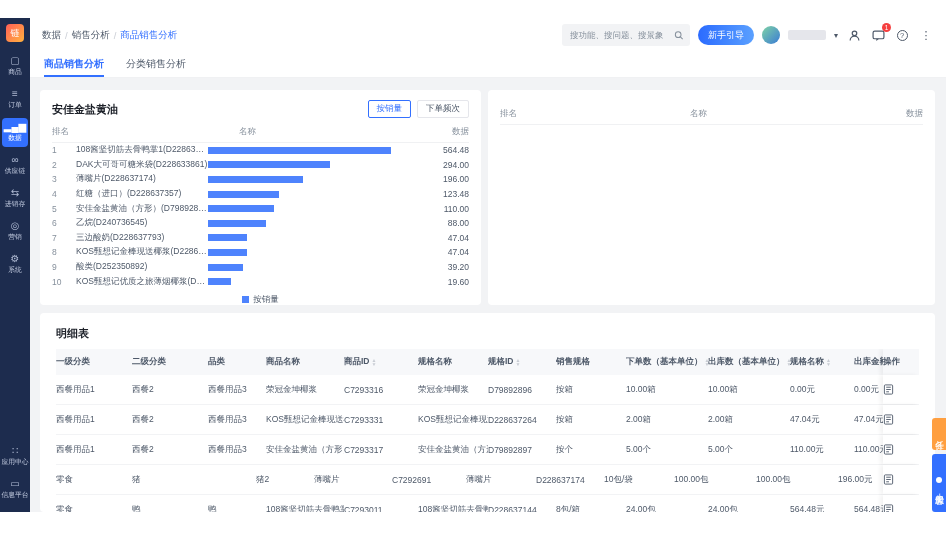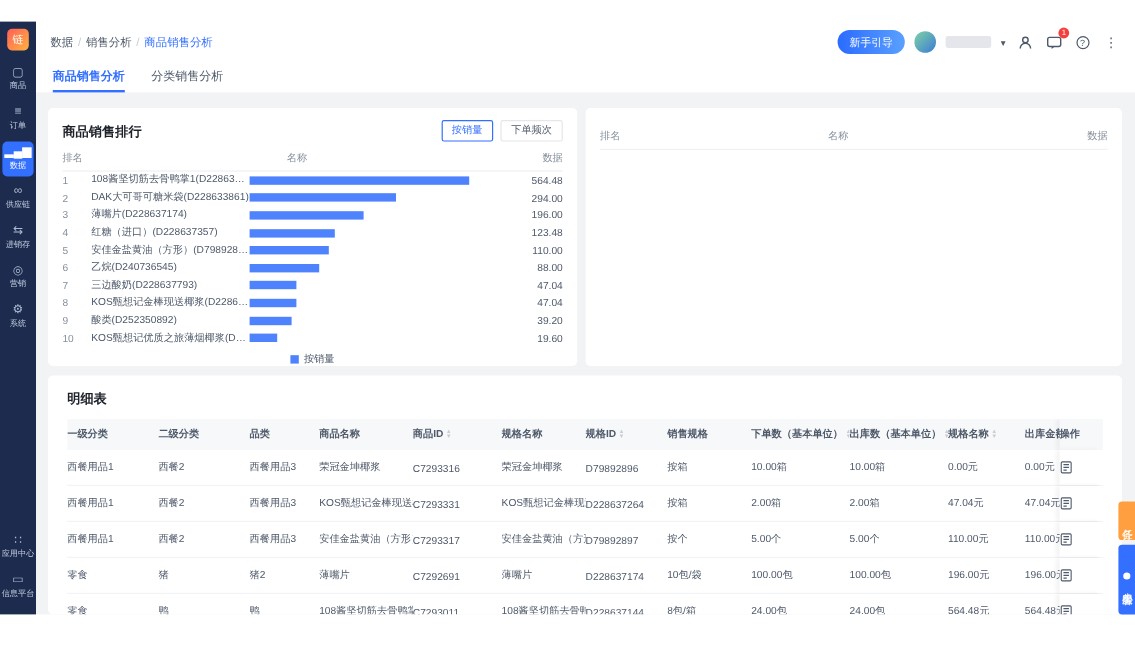--- a/index.html
+++ b/index.html
@@ -139,20 +139,27 @@
   <div class="main">
     <header class="topbar">
       <div class="breadcrumb" id="breadcrumb">
           <span class="crumb">数据</span>
           <span class="bc-sep">/</span>
           <span class="crumb">销售分析</span>
           <span class="bc-sep">/</span>
           <span class="crumb current">商品销售分析</span>
         </div>
       <div class="top-right">
+        <div class="search">
+          <input value="" placeholder="搜功能、搜问题、搜景象" style="">
+          <svg width="11" height="11" viewBox="0 0 12 12">
+              <circle cx="5" cy="5" r="3.4" fill="none" stroke="#86909c" stroke-width="1.2"></circle>
+              <line x1="7.6" y1="7.6" x2="10.4" y2="10.4" stroke="#86909c" stroke-width="1.2"></line>
+            </svg>
+        </div>
         <button class="pill blue">新手引导</button>
         <div class="avatar"></div>
         <div class="redacted"></div>
         <span class="caret">▾</span>
         <span class="hicon">
           <svg width="13" height="13" viewBox="0 0 12 12">
               <circle cx="6" cy="4" r="2.1" fill="none" stroke="#4e5969" stroke-width="1.1"></circle>
               <path d="M2 10.5 a4 4 0 0 1 8 0" fill="none" stroke="#4e5969" stroke-width="1.1"></path>
             </svg>
         </span>
@@ -172,21 +179,21 @@
 
     <div class="tabsrow" id="tabsrow">
         <div class="tab active">商品销售分析</div>
         <div class="tab">分类销售分析</div>
       </div>
 
     <div class="content">
       <div class="cards-row">
         <section class="card rank-card">
           <div class="card-head">
-            <span class="card-title">商品销售排行</span>
+            <span class="card-title">安佳金盐黄油</span>
             <div class="seg" id="seg">
                 <button class="seg-btn active">按销量</button>
                 <button class="seg-btn">下单频次</button>
               </div>
           </div>
           <div class="cols">
             <span class="c-rank">排名</span>
             <span class="c-name">名称</span>
             <span class="c-val">数据</span>
           </div>
@@ -422,21 +429,21 @@
                     <line x1="3.5" y1="3.5" x2="8.5" y2="3.5" stroke="#4e5969" stroke-width="1"></line>
                     <line x1="3.5" y1="6" x2="8.5" y2="6" stroke="#4e5969" stroke-width="1"></line>
                     <line x1="3.5" y1="8.5" x2="6.5" y2="8.5" stroke="#4e5969" stroke-width="1"></line>
                   </svg>
                 </span>
               </div>
             </div>
             <div class="dt-row">
               <div class="dt-cell" style="width: 76px;">零食</div>
               <div class="dt-cell" style="width: 76px;">猪</div>
-              <div class="dt-cell" style="width: 58px;">猪2</div>
+              <div class="dt-cell" style="width: 58px; margin-left: 48px;">猪2</div>
               <div class="dt-cell" style="width: 78px;">薄嘴片</div>
               <div class="dt-cell" style="width: 74px;">C7292691</div>
               <div class="dt-cell" style="width: 70px;">薄嘴片</div>
               <div class="dt-cell" style="width: 68px;">D228637174</div>
               <div class="dt-cell" style="width: 70px;">10包/袋</div>
               <div class="dt-cell" style="width: 82px;">100.00包</div>
               <div class="dt-cell" style="width: 82px;">100.00包</div>
               <div class="dt-cell" style="width: 64px;">196.00元</div>
               <div class="dt-cell" style="width: 70px;">196.00元</div>
               <div class="dt-op">

